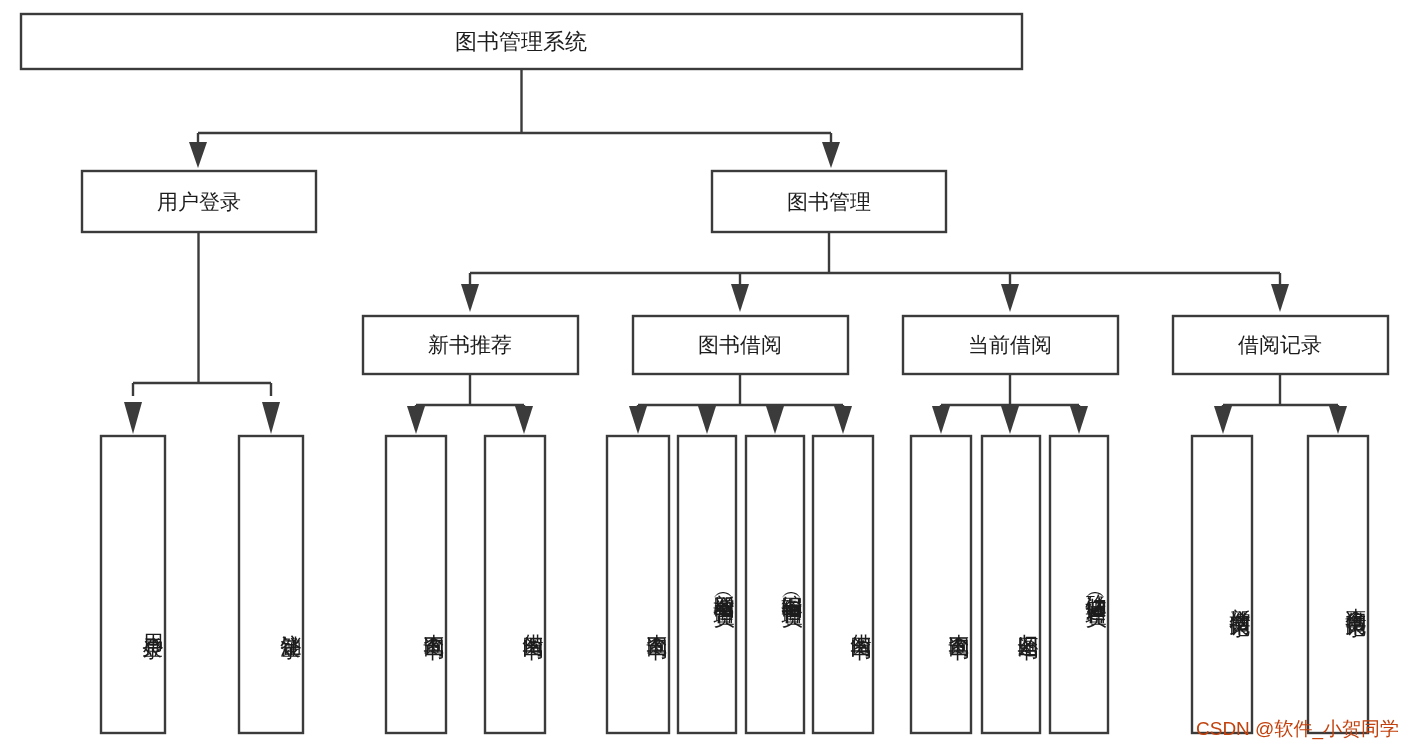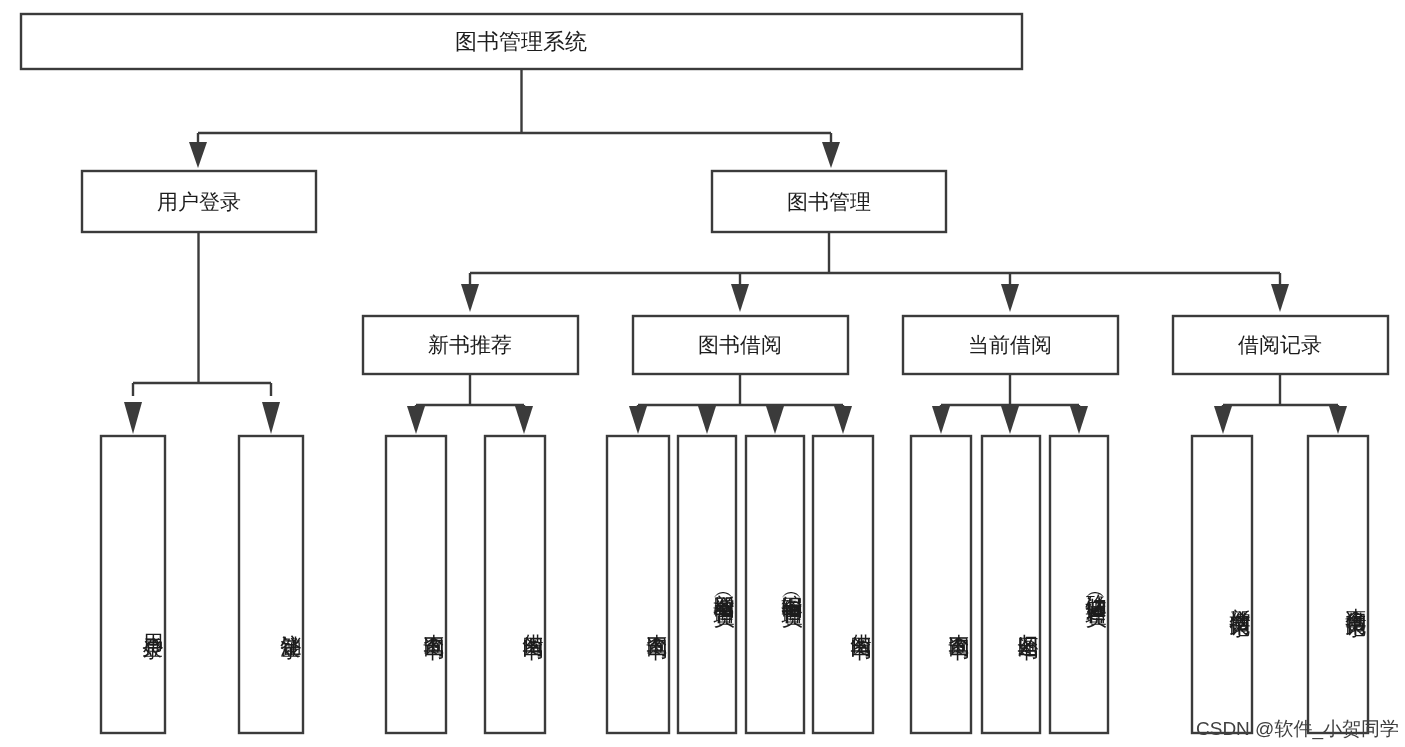--- a/index.html
+++ b/index.html
@@ -72,21 +72,21 @@
     display: flex;
     align-items: flex-start;
     justify-content: center;
     pointer-events: none;
     user-select: none;
   }
   .watermark {
     position: absolute;
     font-family: "Liberation Sans", "DejaVu Sans", sans-serif;
     font-size: 19px;
-    color: #404040;
+    color: #c2410c;
     white-space: nowrap;
     user-select: none;
   }
 </style>
 </head>
 <body>
 
 <div id="diagram-root">
 
   <svg class="diagram-canvas" viewBox="0 0 1405 747" xmlns="http://www.w3.org/2000/svg">

